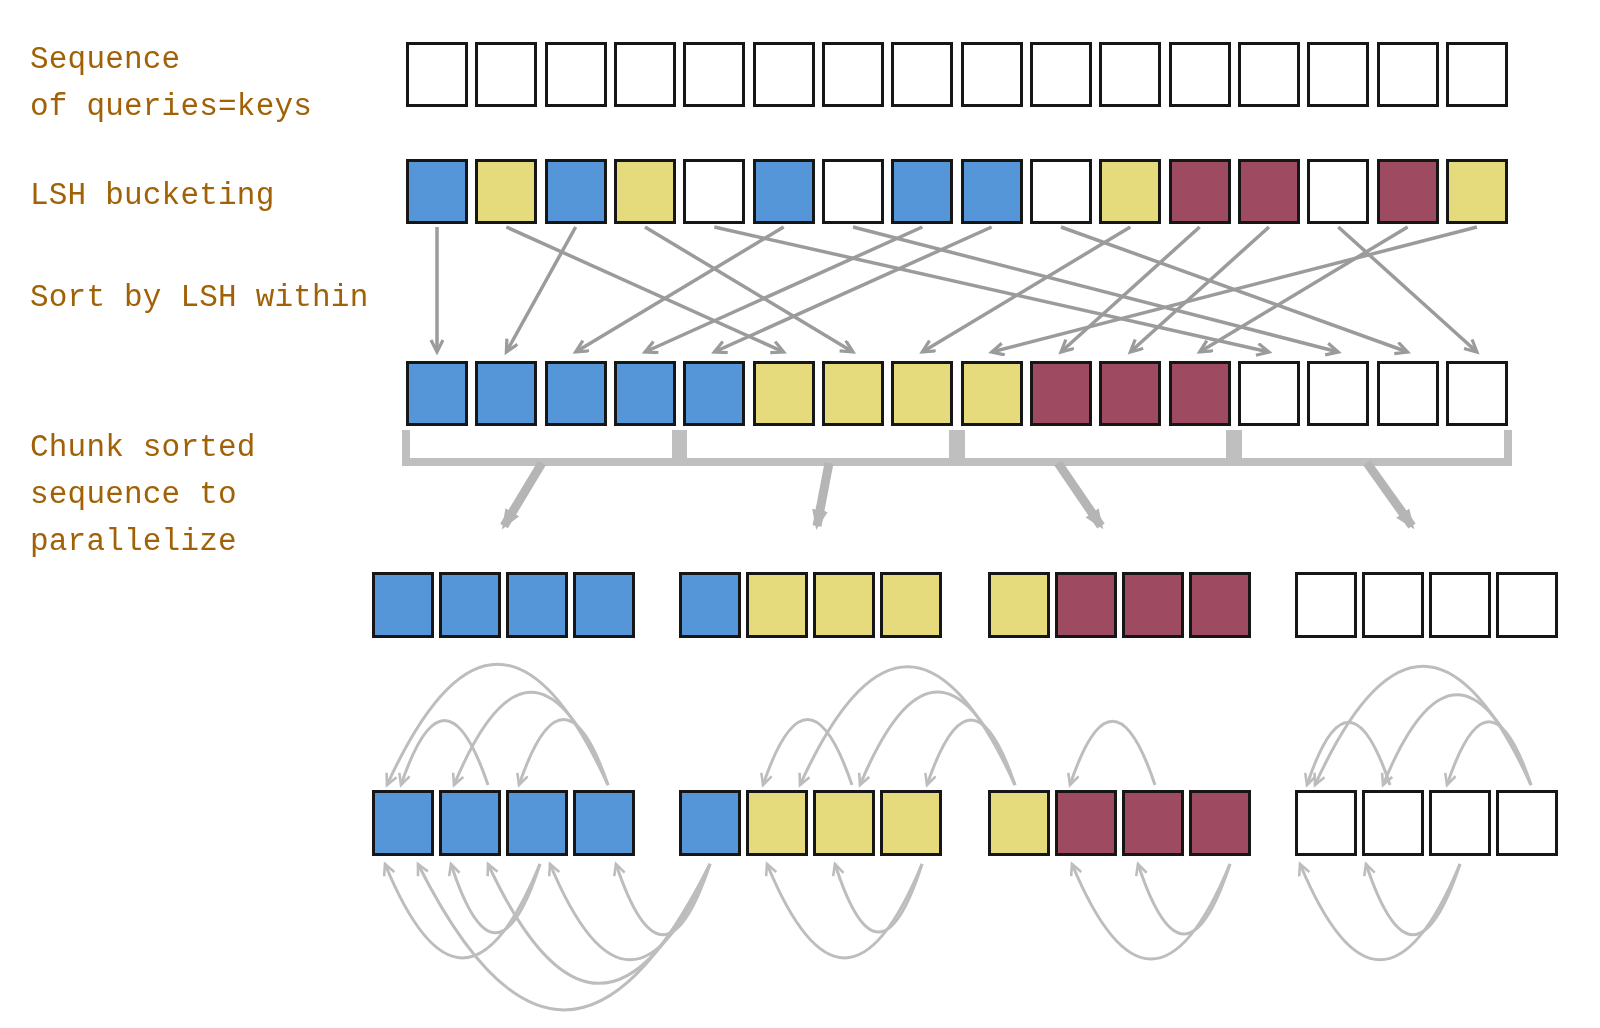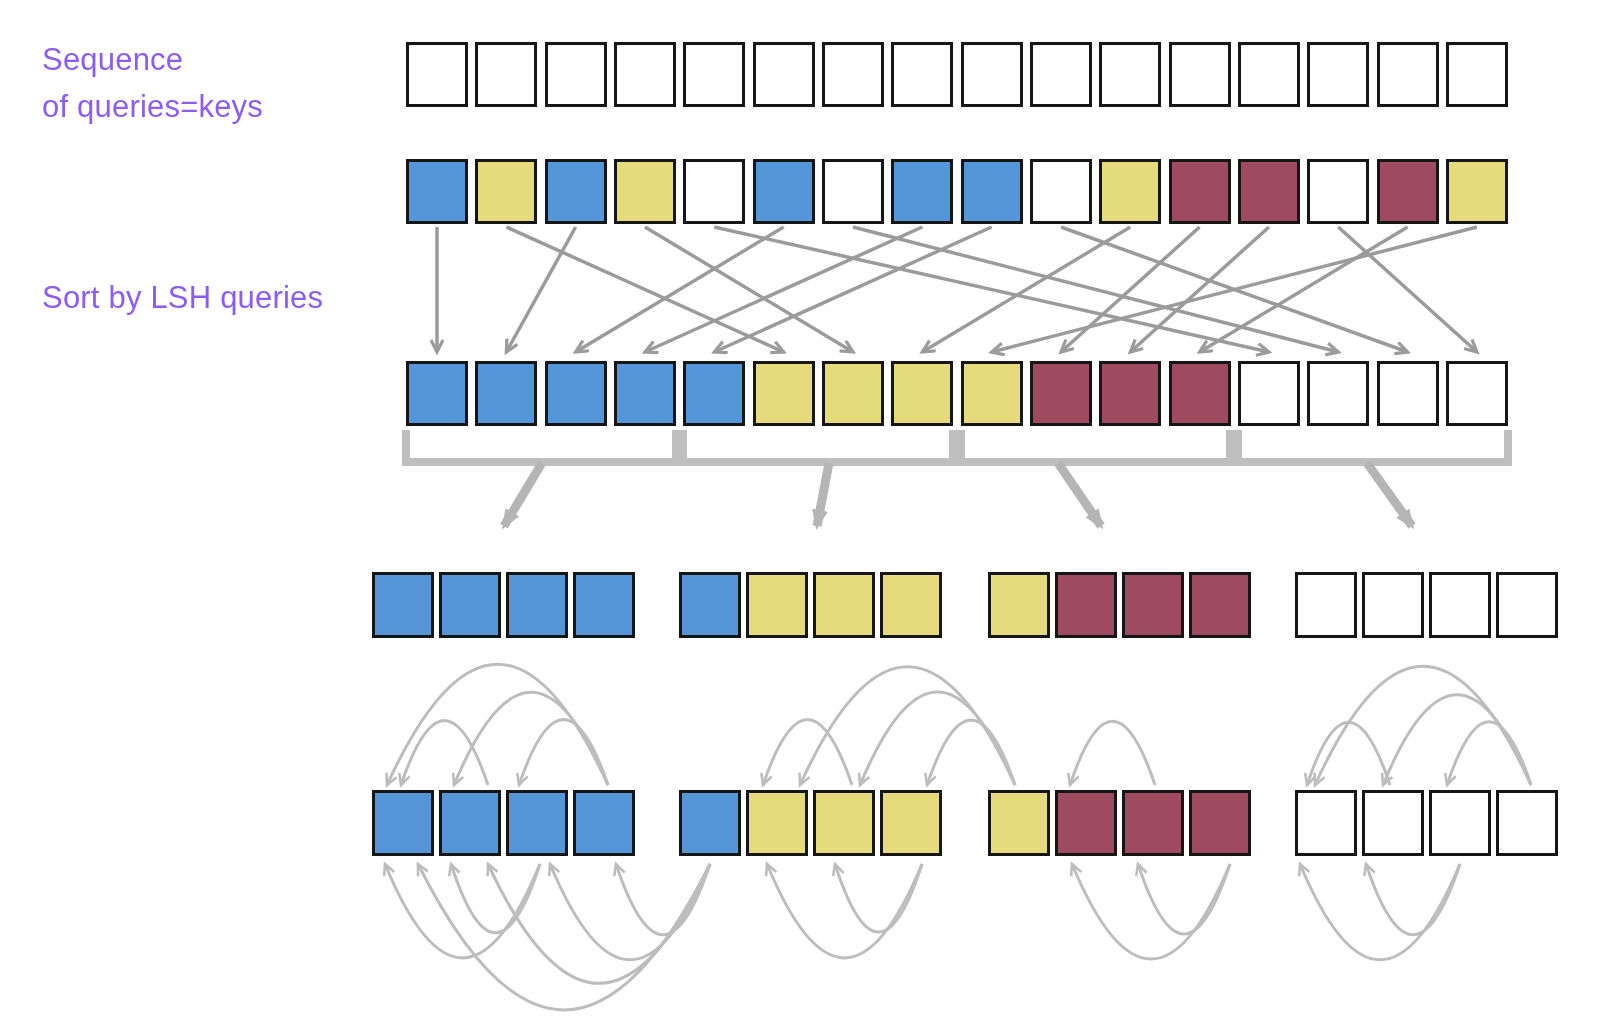--- a/index.html
+++ b/index.html
@@ -1,36 +1,40 @@
 <!DOCTYPE html>
 <html><head>
 <meta charset="utf-8">
 <style>
   html,body{margin:0;padding:0;background:#ffffff;}
   .canvas{
     position:relative;width:1600px;height:1028px;background:#ffffff;overflow:hidden;
     font-family:"Liberation Sans",sans-serif;
   }
   .label{
-    position:absolute;left:42px;color:#8b5cf6;font-size:31px;line-height:47px;
-    white-space:pre-line;letter-spacing:0.2px;
+    position:absolute;left:30px;color:#a16207;font-size:31px;line-height:47px;
+    white-space:pre-line;letter-spacing:0.2px;font-family:Liberation Mono, monospace;
   }
   .sq{
     position:absolute;box-sizing:border-box;border:3px solid #161616;
   }
   #overlay{position:absolute;left:0;top:0;}
 </style>
 </head>
 <body>
 
 <div class="canvas">
 
   <div class="label" style="top:36px">Sequence
 of queries=keys</div>
-  <div class="label" style="top:274px">Sort by LSH queries</div>
+  <div class="label" style="top:172px">LSH bucketing</div>
+  <div class="label" style="top:274px">Sort by LSH within</div>
+  <div class="label" style="top:424px">Chunk sorted
+sequence to
+parallelize</div>
 
   <svg id="overlay" width="1600" height="1028">
     <defs>
       <marker id="mSort" markerUnits="userSpaceOnUse" markerWidth="18" markerHeight="16" refX="13" refY="7" orient="auto">
         <path d="M1,1 L13,7 L1,13" fill="none" stroke="#9B9B9B" stroke-width="3.2"></path>
       </marker>
       <marker id="mArc" markerUnits="userSpaceOnUse" markerWidth="16" markerHeight="14" refX="12" refY="6.5" orient="auto">
         <path d="M1,1 L12,6.5 L1,12" fill="none" stroke="#BDBDBD" stroke-width="2.6"></path>
       </marker>
       <marker id="mBig" markerUnits="userSpaceOnUse" markerWidth="22" markerHeight="18" refX="16" refY="8" orient="auto">

